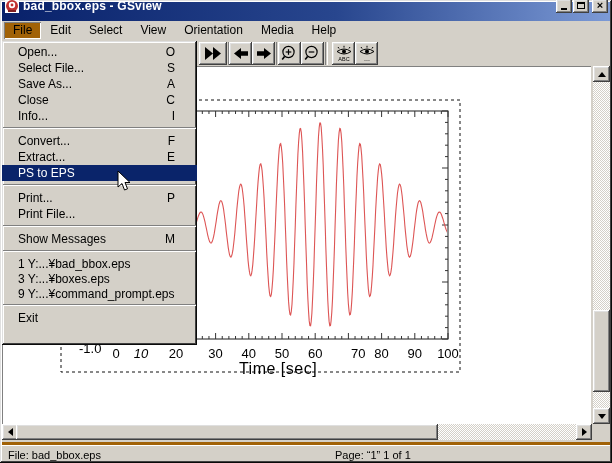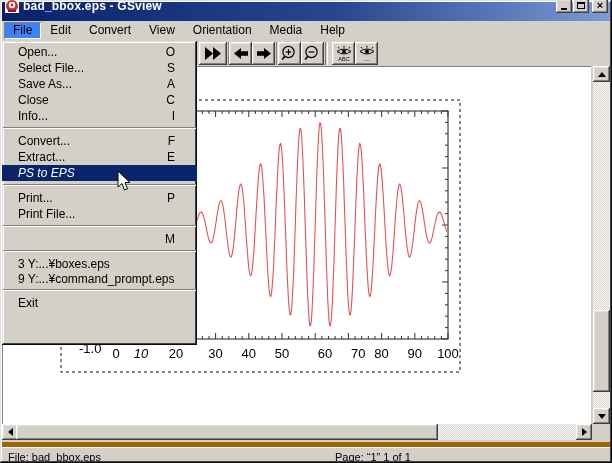--- a/index.html
+++ b/index.html
@@ -25,21 +25,21 @@
   .tb-close{margin-left:3px;}
   .glyph-min{width:6px;height:2px;background:#000;margin-top:7px;}
   .glyph-max{width:8px;height:7px;border:1px solid #000;border-top:2px solid #000;}
   .glyph-x{font-size:11px;font-weight:bold;line-height:1;font-family:"Liberation Sans",sans-serif;}
   
   .menubar{
     position:absolute;left:2px;top:21px;right:2px;height:19px;background:#d4d0c8;
     display:flex;align-items:center;font-size:12px;color:#000;padding-left:2px;
   }
   .mb-item{padding:1px 9px 2px 9px;height:17px;line-height:15px;}
-  .mb-active{box-shadow:inset 1px 1px #808080,inset -1px -1px #fff;background:#3b82f6;}
+  .mb-active{box-shadow:inset 1px 1px #808080,inset -1px -1px #fff;background:#a16207;}
   
   .toolbar{position:absolute;left:2px;top:40px;right:2px;height:26px;background:#d4d0c8;}
   .tool-btn{
     position:absolute;top:2px;height:23px;background:#d4d0c8;
     box-shadow:inset -1px -1px #404040,inset 1px 1px #fff,inset -2px -2px #808080,inset 2px 2px #dfdfdf;
     display:flex;align-items:center;justify-content:center;
   }
   .tool-sep{position:absolute;top:2px;width:3px;height:23px;
     box-shadow:inset -1px 0 #fff,inset 1px 0 #808080;}
   
@@ -60,34 +60,34 @@
   .hscroll{position:absolute;left:2px;top:424px;width:590px;height:16px;}
   .scroll-btn{position:absolute;background:#d4d0c8;
     box-shadow:inset -1px -1px #404040,inset 1px 1px #fff,inset -2px -2px #808080,inset 2px 2px #dfdfdf;
     display:flex;align-items:center;justify-content:center;}
   .scroll-thumb{position:absolute;background:#d4d0c8;
     box-shadow:inset -1px -1px #404040,inset 1px 1px #fff,inset -2px -2px #808080,inset 2px 2px #dfdfdf;}
   .sb-corner{position:absolute;right:2px;top:424px;width:17px;height:16px;background:#d4d0c8;}
   .tri{width:0;height:0;}
   
   .statusbar{position:absolute;left:2px;right:2px;top:442px;height:19px;background:#d4d0c8;
-    border-top:5px solid #a16207;box-shadow:0 1px 0 #fff inset;
+    border-top:3px solid #a16207;box-shadow:0 1px 0 #fff inset;
     font-size:11px;color:#000;}
   .status-file{position:absolute;left:6px;top:4px;}
   .status-page{position:absolute;left:333px;top:4px;}
   
   .file-menu{
     position:absolute;left:2px;top:41px;width:195px;height:304px;background:#d4d0c8;z-index:10;
     box-shadow:inset -1px -1px #0a0a0a,inset 1px 1px #dfdfdf,inset -2px -2px #404040,inset 2px 2px #fff;
     padding-top:3px;font-size:12px;color:#000;
   }
   .menu-item{height:16px;display:flex;align-items:center;padding:0 8px 0 16px;white-space:nowrap;}
   .menu-item.recent{height:15px;}
   .menu-item .accel{margin-left:auto;padding-right:14px;}
-  .menu-item.hl{background:#0a246a;color:#fff;font-style:italic;}
+  .menu-item.hl{background:#0a246a;color:#fff;}
   .menu-sep{height:9px;position:relative;}
   .menu-sep::before{content:"";position:absolute;left:1px;right:1px;top:3px;height:0;
     border-top:1px solid #808080;border-bottom:1px solid #fff;}
   .cursor{position:absolute;left:117px;top:171px;z-index:20;}
 </style>
 </head>
 <body>
 
 <div class="window">
 
@@ -107,21 +107,21 @@
         <div class="glyph-max"></div>
       </div>
     <div class="tb-btn tb-close">
         <span class="glyph-x">×</span>
       </div>
   </div>
 
   <div class="menubar" id="menubar">
       <span class="mb-item mb-active">File</span>
       <span class="mb-item">Edit</span>
-      <span class="mb-item">Convert</span>
+      <span class="mb-item">Select</span>
       <span class="mb-item">View</span>
       <span class="mb-item">Orientation</span>
       <span class="mb-item">Media</span>
       <span class="mb-item">Help</span>
     </div>
 
   <div class="toolbar" id="toolbar">
       <div class="tool-btn" style="left: 197px; width: 28px;">
         <span style="display: flex;">
           <svg width="18" height="15" viewBox="0 0 18 15">
@@ -345,27 +345,28 @@
         </clipPath>
         <path d="M113.0,158.0L113.7,157.9L114.3,157.9L115.0,157.8L115.7,157.8L116.3,157.7L117.0,157.7L117.6,157.7L118.3,157.7L119.0,157.7L119.6,157.7L120.3,157.7L121.0,157.8L121.6,157.8L122.3,157.9L123.0,158.0L123.6,158.1L124.3,158.2L125.0,158.3L125.6,158.4L126.3,158.4L126.9,158.5L127.6,158.6L128.3,158.6L128.9,158.6L129.6,158.5L130.3,158.5L130.9,158.4L131.6,158.3L132.3,158.1L132.9,158.0L133.6,157.8L134.2,157.7L134.9,157.5L135.6,157.4L136.2,157.2L136.9,157.1L137.6,157.1L138.2,157.0L138.9,157.0L139.6,157.1L140.2,157.2L140.9,157.3L141.6,157.5L142.2,157.7L142.9,158.0L143.5,158.3L144.2,158.5L144.9,158.8L145.5,159.1L146.2,159.3L146.9,159.4L147.5,159.6L148.2,159.6L148.9,159.6L149.5,159.5L150.2,159.3L150.8,159.1L151.5,158.8L152.2,158.4L152.8,158.0L153.5,157.6L154.2,157.1L154.8,156.7L155.5,156.3L156.2,155.9L156.8,155.7L157.5,155.5L158.2,155.4L158.8,155.4L159.5,155.6L160.1,155.9L160.8,156.3L161.5,156.8L162.1,157.3L162.8,158.0L163.5,158.7L164.1,159.4L164.8,160.1L165.5,160.7L166.1,161.2L166.8,161.7L167.4,161.9L168.1,162.1L168.8,162.0L169.4,161.7L170.1,161.3L170.8,160.7L171.4,159.9L172.1,159.0L172.8,158.0L173.4,156.9L174.1,155.9L174.8,154.8L175.4,153.9L176.1,153.1L176.7,152.4L177.4,152.0L178.1,151.9L178.7,152.0L179.4,152.4L180.1,153.0L180.7,154.0L181.4,155.1L182.1,156.5L182.7,158.0L183.4,159.6L184.0,161.2L184.7,162.7L185.4,164.1L186.0,165.3L186.7,166.2L187.4,166.8L188.0,167.1L188.7,166.9L189.4,166.3L190.0,165.3L190.7,163.9L191.4,162.2L192.0,160.2L192.7,158.0L193.3,155.7L194.0,153.4L194.7,151.2L195.3,149.2L196.0,147.5L196.7,146.1L197.3,145.3L198.0,145.0L198.7,145.3L199.3,146.2L200.0,147.6L200.6,149.6L201.3,152.1L202.0,154.9L202.6,158.0L203.3,161.2L204.0,164.5L204.6,167.6L205.3,170.4L206.0,172.8L206.6,174.6L207.3,175.7L208.0,176.1L208.6,175.6L209.3,174.4L209.9,172.4L210.6,169.6L211.3,166.2L211.9,162.3L212.6,158.0L213.3,153.6L213.9,149.1L214.6,144.9L215.3,141.1L215.9,137.9L216.6,135.5L217.2,134.1L217.9,133.6L218.6,134.2L219.2,135.9L219.9,138.7L220.6,142.4L221.2,147.0L221.9,152.3L222.6,158.0L223.2,163.9L223.9,169.8L224.6,175.4L225.2,180.3L225.9,184.5L226.5,187.6L227.2,189.5L227.9,190.1L228.5,189.2L229.2,186.9L229.9,183.2L230.5,178.3L231.2,172.3L231.9,165.4L232.5,158.0L233.2,150.3L233.8,142.8L234.5,135.6L235.2,129.3L235.8,124.0L236.5,120.1L237.2,117.7L237.8,117.1L238.5,118.3L239.2,121.3L239.8,126.0L240.5,132.3L241.2,140.0L241.8,148.6L242.5,158.0L243.1,167.6L243.8,177.1L244.5,186.0L245.1,193.9L245.8,200.4L246.5,205.2L247.1,208.0L247.8,208.7L248.5,207.2L249.1,203.4L249.8,197.4L250.4,189.6L251.1,180.1L251.8,169.5L252.4,158.0L253.1,146.2L253.8,134.7L254.4,123.9L255.1,114.4L255.8,106.6L256.4,100.9L257.1,97.6L257.8,96.9L258.4,98.9L259.1,103.6L259.7,110.8L260.4,120.2L261.1,131.6L261.7,144.3L262.4,158.0L263.1,171.9L263.7,185.6L264.4,198.2L265.1,209.4L265.7,218.5L266.4,225.1L267.0,228.8L267.7,229.5L268.4,227.1L269.0,221.5L269.7,213.0L270.4,201.9L271.0,188.6L271.7,173.8L272.4,158.0L273.0,141.9L273.7,126.3L274.4,111.8L275.0,99.1L275.7,88.8L276.3,81.4L277.0,77.3L277.7,76.6L278.3,79.6L279.0,86.1L279.7,95.8L280.3,108.5L281.0,123.5L281.7,140.2L282.3,158.0L283.0,176.0L283.6,193.4L284.3,209.6L285.0,223.6L285.6,234.9L286.3,243.0L287.0,247.4L287.6,247.9L288.3,244.4L289.0,237.2L289.6,226.3L290.3,212.3L291.0,195.8L291.6,177.4L292.3,158.0L292.9,138.4L293.6,119.5L294.3,102.1L294.9,87.0L295.6,75.0L296.3,66.4L296.9,61.9L297.6,61.5L298.3,65.4L298.9,73.3L299.6,85.1L300.2,100.2L300.9,117.8L301.6,137.4L302.2,158.0L302.9,178.7L303.6,198.6L304.2,216.9L304.9,232.6L305.6,245.1L306.2,253.9L306.9,258.5L307.6,258.7L308.2,254.4L308.9,246.0L309.5,233.6L310.2,217.9L310.9,199.5L311.5,179.2L312.2,158.0L312.9,136.7L313.5,116.3L314.2,97.8L314.9,81.8L315.5,69.2L316.2,60.4L316.8,56.0L317.5,56.0L318.2,60.4L318.8,69.2L319.5,81.8L320.2,97.8L320.8,116.3L321.5,136.7L322.2,158.0L322.8,179.2L323.5,199.5L324.2,217.9L324.8,233.6L325.5,246.0L326.1,254.4L326.8,258.7L327.5,258.5L328.1,253.9L328.8,245.1L329.5,232.6L330.1,216.9L330.8,198.6L331.5,178.7L332.1,158.0L332.8,137.4L333.4,117.8L334.1,100.2L334.8,85.1L335.4,73.3L336.1,65.4L336.8,61.5L337.4,61.9L338.1,66.4L338.8,75.0L339.4,87.0L340.1,102.1L340.8,119.5L341.4,138.4L342.1,158.0L342.7,177.4L343.4,195.8L344.1,212.3L344.7,226.3L345.4,237.2L346.1,244.4L346.7,247.9L347.4,247.4L348.1,243.0L348.7,234.9L349.4,223.6L350.0,209.6L350.7,193.4L351.4,176.0L352.0,158.0L352.7,140.2L353.4,123.5L354.0,108.5L354.7,95.8L355.4,86.1L356.0,79.6L356.7,76.6L357.4,77.3L358.0,81.4L358.7,88.8L359.3,99.1L360.0,111.8L360.7,126.3L361.3,141.9L362.0,158.0L362.7,173.8L363.3,188.6L364.0,201.9L364.7,213.0L365.3,221.5L366.0,227.1L366.6,229.5L367.3,228.8L368.0,225.1L368.6,218.5L369.3,209.4L370.0,198.2L370.6,185.6L371.3,171.9L372.0,158.0L372.6,144.3L373.3,131.6L374.0,120.2L374.6,110.8L375.3,103.6L375.9,98.9L376.6,96.9L377.3,97.6L377.9,100.9L378.6,106.6L379.3,114.4L379.9,123.9L380.6,134.7L381.3,146.2L381.9,158.0L382.6,169.5L383.2,180.1L383.9,189.6L384.6,197.4L385.2,203.4L385.9,207.2L386.6,208.7L387.2,208.0L387.9,205.2L388.6,200.4L389.2,193.9L389.9,186.0L390.6,177.1L391.2,167.6L391.9,158.0L392.5,148.6L393.2,140.0L393.9,132.3L394.5,126.0L395.2,121.3L395.9,118.3L396.5,117.1L397.2,117.7L397.9,120.1L398.5,124.0L399.2,129.3L399.8,135.6L400.5,142.8L401.2,150.3L401.8,158.0L402.5,165.4L403.2,172.3L403.8,178.3L404.5,183.2L405.2,186.9L405.8,189.2L406.5,190.1L407.2,189.5L407.8,187.6L408.5,184.5L409.1,180.3L409.8,175.4L410.5,169.8L411.1,163.9L411.8,158.0L412.5,152.3L413.1,147.0L413.8,142.4L414.5,138.7L415.1,135.9L415.8,134.2L416.4,133.6L417.1,134.1L417.8,135.5L418.4,137.9L419.1,141.1L419.8,144.9L420.4,149.1L421.1,153.6L421.8,158.0L422.4,162.3L423.1,166.2L423.8,169.6L424.4,172.4L425.1,174.4L425.7,175.6L426.4,176.1L427.1,175.7L427.7,174.6L428.4,172.8L429.1,170.4L429.7,167.6L430.4,164.5L431.1,161.2L431.7,158.0L432.4,154.9L433.0,152.1L433.7,149.6L434.4,147.6L435.0,146.2L435.7,145.3L436.4,145.0L437.0,145.3L437.7,146.1L438.4,147.5L439.0,149.2L439.7,151.2L440.4,153.4L441.0,155.7L441.7,158.0L442.3,160.2L443.0,162.2L443.7,163.9L444.3,165.3L445.0,166.3" fill="none" stroke="#dd5555" stroke-width="1.1" clip-path="url(#frame-clip)"></path>
       </svg>
     <div id="xlabels">
         <div class="x-tick-label" style="left: 113px;">0</div>
         <div class="x-tick-label" style="left: 138px; font-style: italic;">10</div>
         <div class="x-tick-label" style="left: 173px;">20</div>
         <div class="x-tick-label" style="left: 212.6px;">30</div>
         <div class="x-tick-label" style="left: 245.8px;">40</div>
         <div class="x-tick-label" style="left: 279px;">50</div>
-        <div class="x-tick-label" style="left: 312.2px; text-align: right;">60</div>
+        <div class="x-tick-label" style="left: 312.2px;">60</div>
         <div class="x-tick-label" style="left: 345.4px; text-align: right;">70</div>
         <div class="x-tick-label" style="left: 378.6px;">80</div>
         <div class="x-tick-label" style="left: 411.8px;">90</div>
         <div class="x-tick-label" style="left: 445px;">100</div>
       </div>
     <div class="y-tick-label">-1.0</div>
+    <div class="x-axis-title">Time [sec]</div>
   </div>
 
   <div class="vscroll checker">
     <div class="scroll-btn" style="left:0;top:0;width:17px;height:16px;">
       <div class="tri" style="border-left:4px solid transparent;border-right:4px solid transparent;border-bottom:5px solid #000;"></div>
     </div>
     <div class="scroll-thumb" style="left:0;top:244px;width:17px;height:82px;"></div>
     <div class="scroll-btn" style="left:0;bottom:0;width:17px;height:16px;">
       <div class="tri" style="border-left:4px solid transparent;border-right:4px solid transparent;border-top:5px solid #000;"></div>
     </div>
@@ -425,23 +426,28 @@
       <div class="menu-item">
         <span>Print...</span>
         <span class="accel">P</span>
       </div>
       <div class="menu-item">
         <span>Print File...</span>
         <span class="accel"></span>
       </div>
       <div class="menu-sep"></div>
       <div class="menu-item">
+        <span>Show Messages</span>
         <span class="accel">M</span>
       </div>
       <div class="menu-sep"></div>
+      <div class="menu-item recent">
+        <span>1 Y:...¥bad_bbox.eps</span>
+        <span class="accel"></span>
+      </div>
       <div class="menu-item recent">
         <span>3 Y:...¥boxes.eps</span>
         <span class="accel"></span>
       </div>
       <div class="menu-item recent">
         <span>9 Y:...¥command_prompt.eps</span>
         <span class="accel"></span>
       </div>
       <div class="menu-sep"></div>
       <div class="menu-item">

